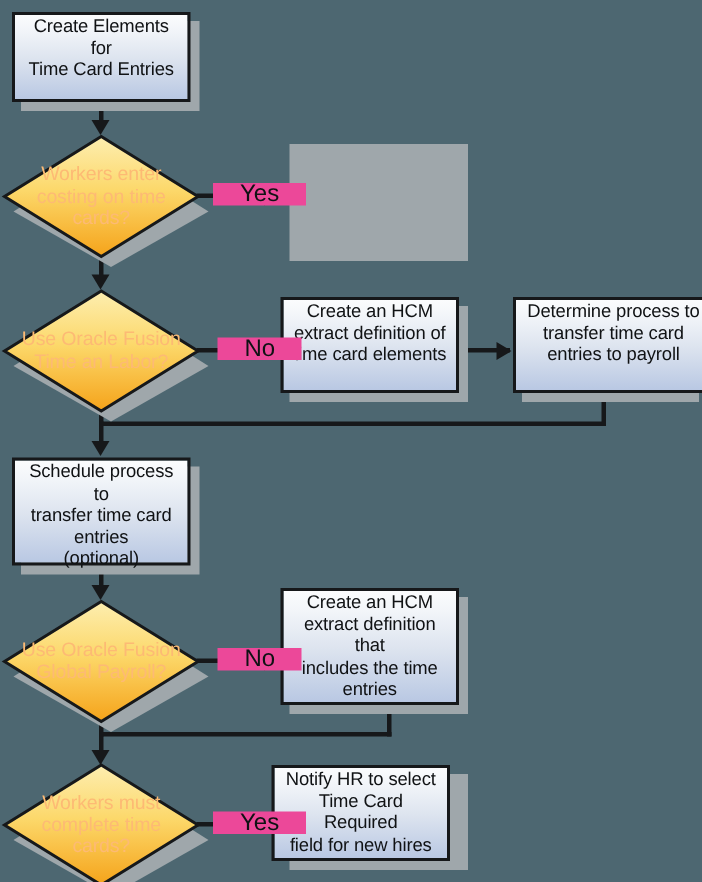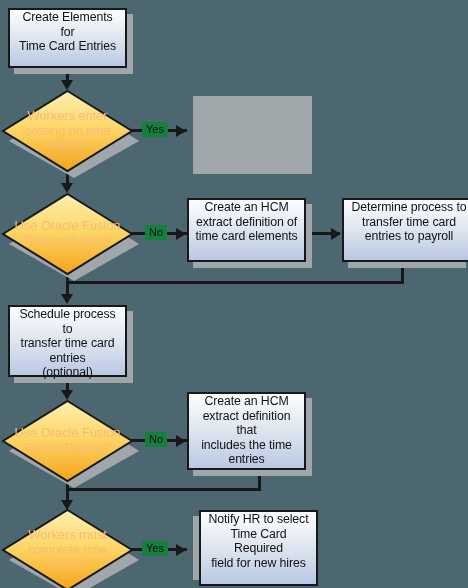--- a/index.html
+++ b/index.html
@@ -53,25 +53,25 @@
     border-top:10px solid #16181a;z-index:4;
   }
   .arrow-r{ 
     position:absolute;width:0;height:0;
     border-top:6px solid transparent;border-bottom:6px solid transparent;
     border-left:10px solid #16181a;z-index:4;
   }
 
   .elabel{
     position:absolute;
-    background:#15803d;
+    background:#ec4899;
     color:#101214;
-    font-size:11px;
+    font-size:16px;
     line-height:15px;
-    padding:0 4px;
+    padding:0 18px;
     z-index:5;
     white-space:nowrap;
   }
 </style>
 </head>
 <body>
 
 <div id="canvas">
 
   <div class="pshadow" style="left:14px;top:14px;width:119px;height:60px;"></div>
@@ -196,17 +196,17 @@
       <polygon points="65.5,1 130,41 65.5,81 1,41" fill="url(#dg4)" stroke="#16181a" stroke-width="2"></polygon>
     </svg>
     <div class="dlabel" style="width:131px;height:82px;">Workers must<br>complete time<br>cards?</div>
   </div>
 
   <div class="conn h" style="left:131px;top:548px;width:56px;"></div>
   <div class="elabel" style="left:142px;top:541px;">Yes</div>
   <div class="arrow-r" style="left:176px;top:544px;"></div>
 
   <div class="pshadow" style="left:193px;top:516px;width:119px;height:64px;"></div>
-  <div class="pbox" style="left:199px;top:510px;width:119px;height:76px;">
+  <div class="pbox" style="left:181px;top:510px;width:119px;height:64px;">
     <span class="txt">Notify HR to select<br>Time Card Required<br>field for new hires</span>
   </div>
 
 </div>
 
 </body></html>

